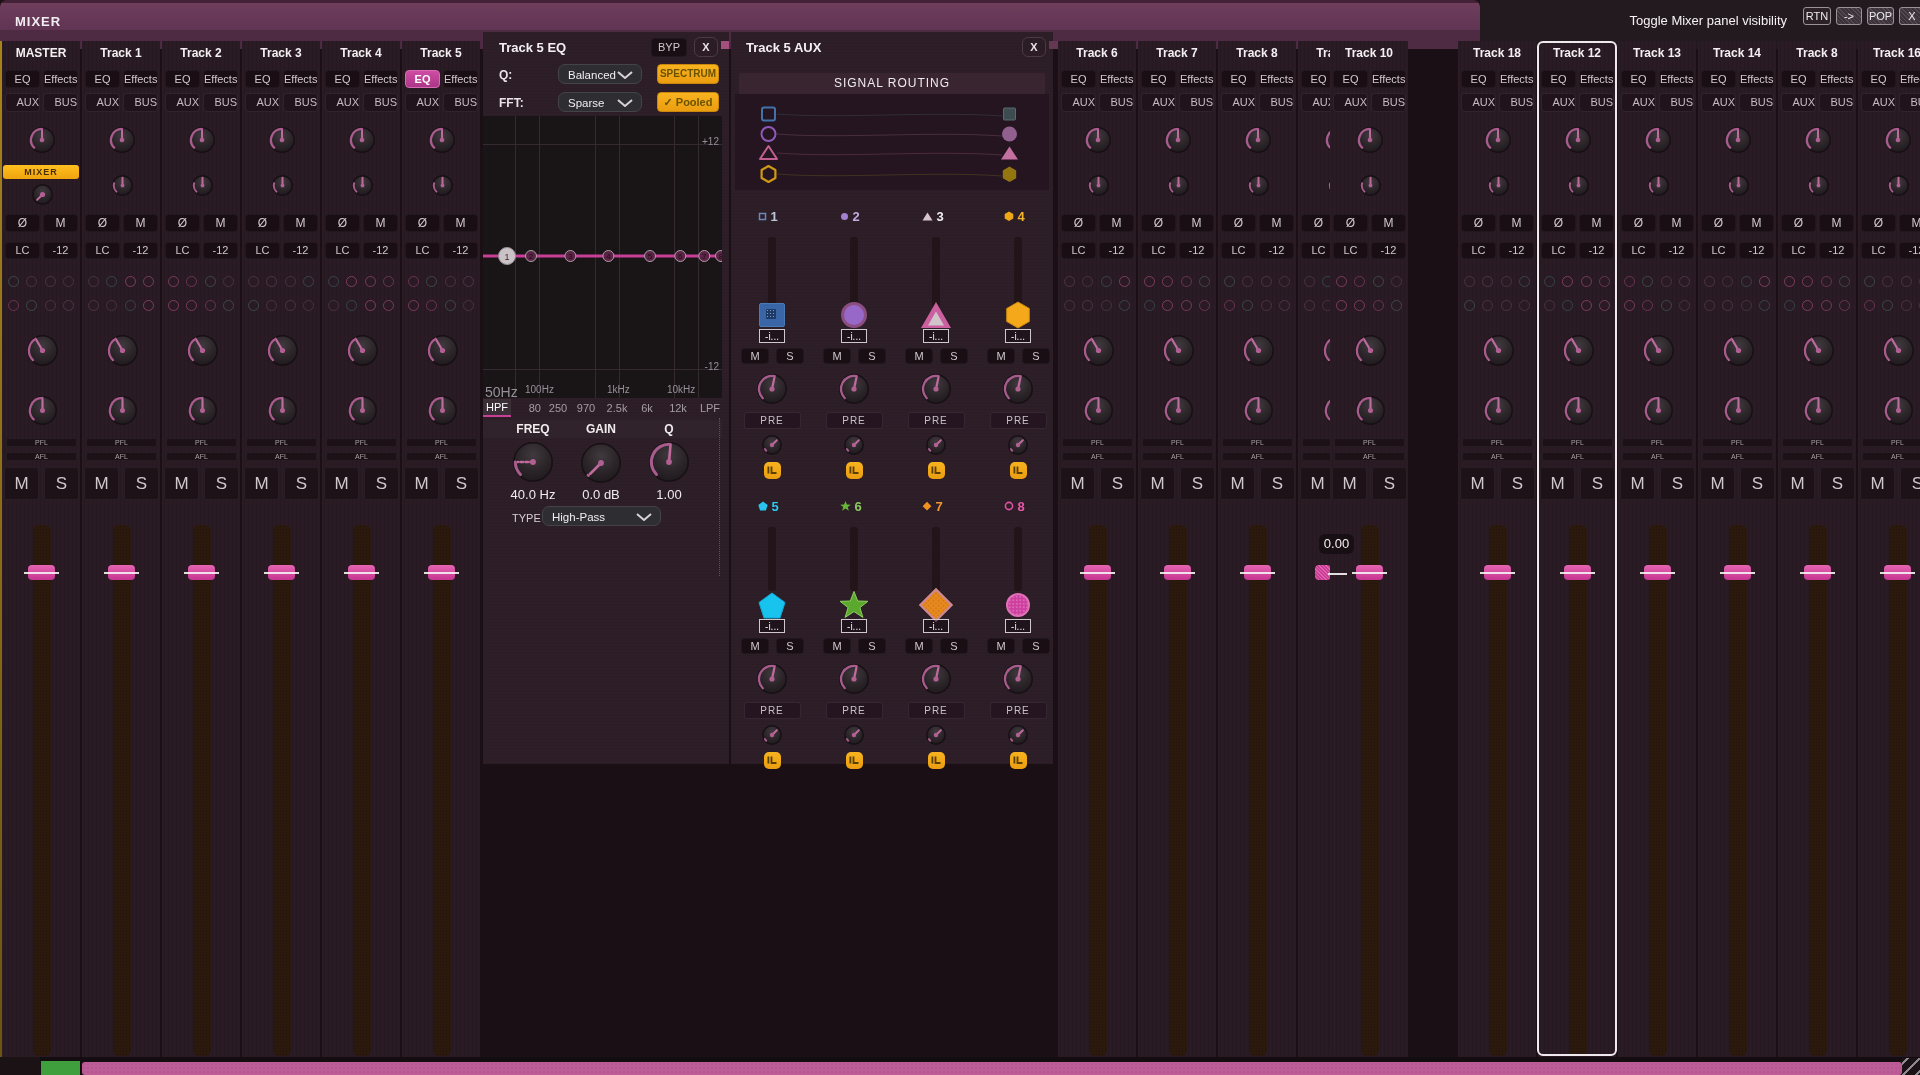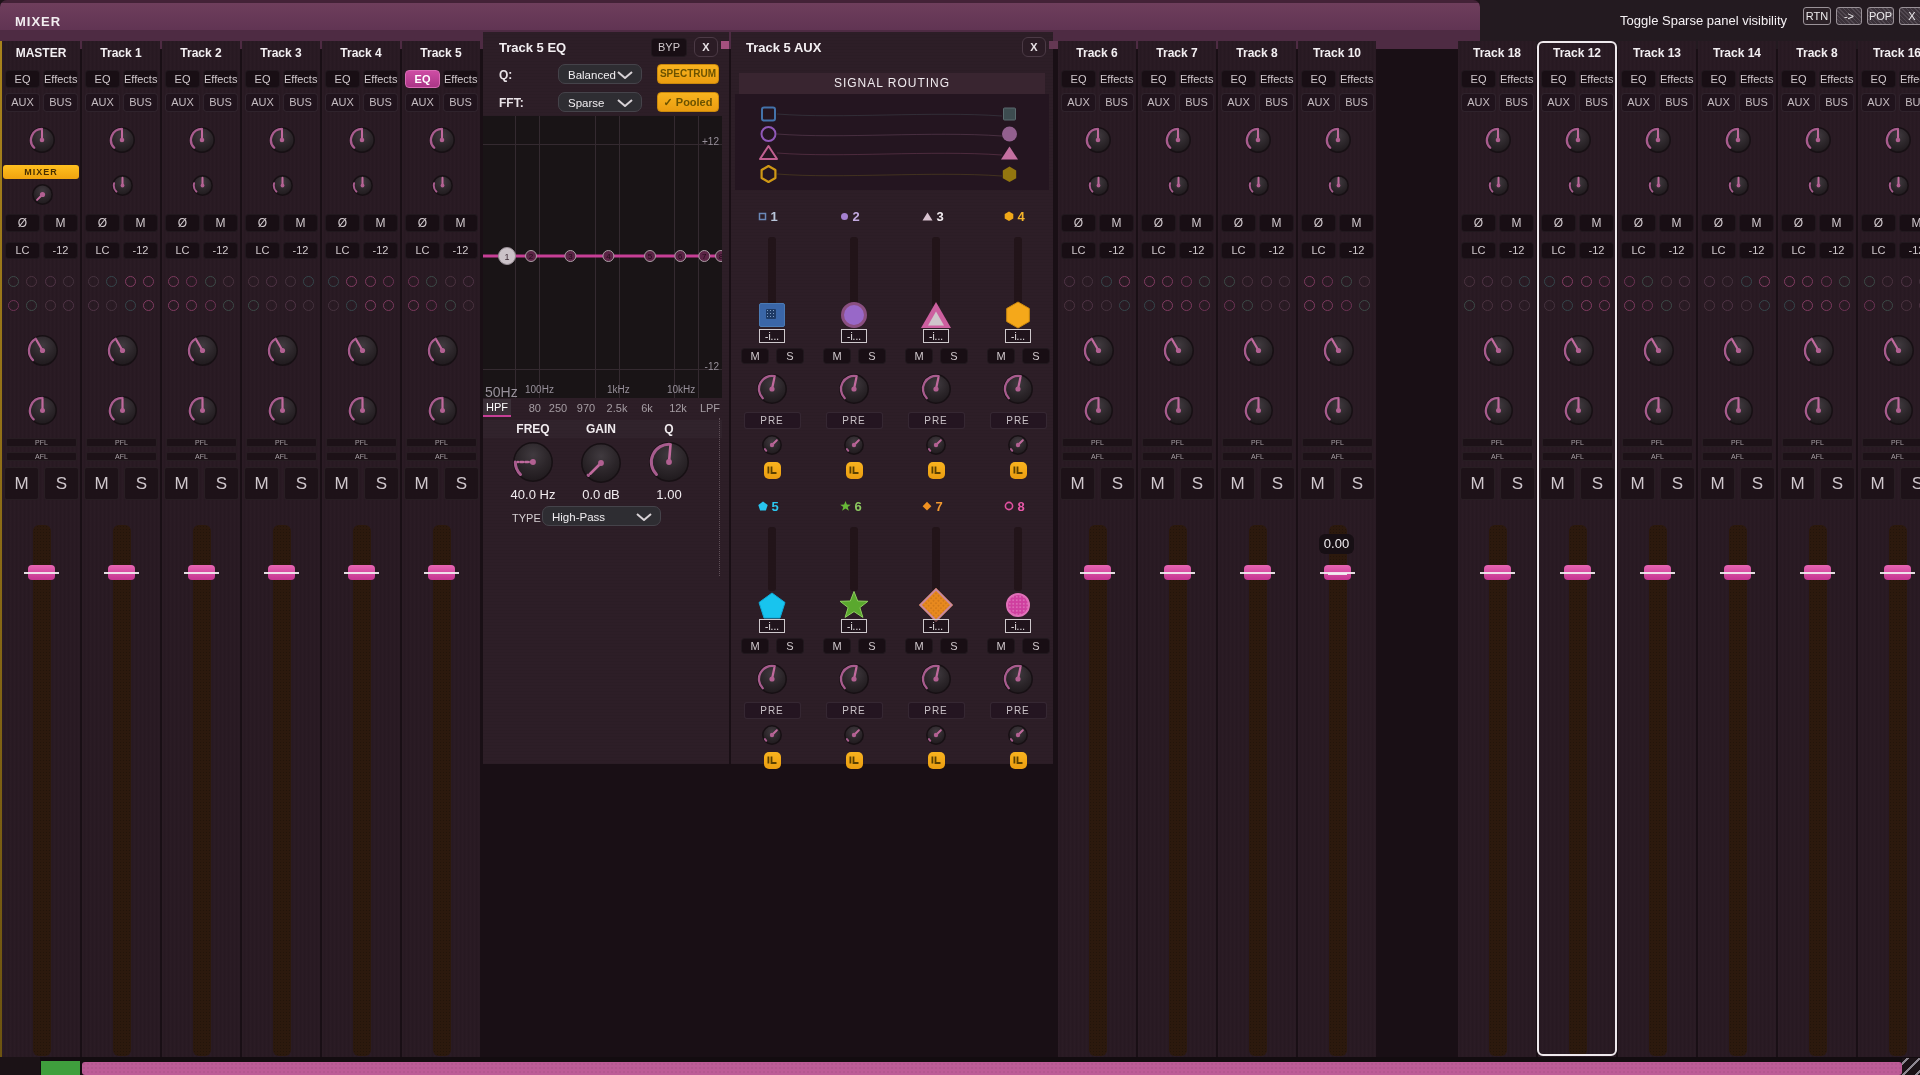--- a/index.html
+++ b/index.html
@@ -20,21 +20,21 @@
   
   #mainbg { left:0; top:41px; width:1920px; height:1016px; background:#190f15; }
   #goldline { left:0; top:41px; width:3px; height:1017px; background:linear-gradient(#a8831c, #6d5410); }
   
   .strip { top:41px; width:78px; height:1016px; background:#291a23;
     background-image:repeating-linear-gradient(90deg, rgba(255,255,255,.008) 0 1px, rgba(0,0,0,.045) 2px 3px, transparent 3px 4px); }
   .stitle { left:0; top:5px; width:100%; text-align:center; color:#f3eff2; font-size:12px; font-weight:bold; }
   .btn { background:#180e14; border:1px solid rgba(255,255,255,.045); border-radius:4px;
     color:#d0c8cc; font-size:11px; text-align:center; }
   .btn2 { background:#20131c; border:1px solid rgba(255,255,255,.07); border-radius:4px;
-    color:#c4bbc0; font-size:11px; text-align:center; }
+    color:#c4bbc0; font-size:11px; text-align:right; }
   .btn.sel { background:linear-gradient(#ce4da4,#ab3687); color:#fff; font-weight:bold; border:1px solid #d86ab4; }
   .bL { left:3px; width:35px; } .bR { left:41px; width:35px; }
   .r1 { top:29px; height:18px; line-height:16px; }
   .r2 { top:52px; height:19px; line-height:17px; }
   .r3 { top:173px; height:18px; line-height:16px; font-size:12px; }
   .r4 { top:201px; height:17px; line-height:15px; font-size:11px; }
   .clipbtn { left:1px; top:124px; width:76px; height:14px; border-radius:3px;
     background:linear-gradient(#ffc020,#f0a30e); color:#4a3000; font-size:9px; font-weight:bold;
     text-align:center; line-height:14px; letter-spacing:1px; }
   .ring { border-radius:50%; border-width:1px; border-style:solid; }
@@ -73,21 +73,21 @@
         <stop offset="55%" stop-color="#2b2529"></stop>
         <stop offset="100%" stop-color="#1c171a"></stop>
   </radialGradient>
 </defs>
   </svg>
 <div class="abs" id="mainbg"></div>
 <div class="abs" id="titlebar"></div>
 <div class="abs" id="substrip"></div>
 <div class="abs" id="topright"></div>
 <div class="abs" id="mixlbl">MIXER</div>
-<div class="abs" id="tooltip-top">Toggle Sparse panel visibility</div>
+<div class="abs" id="tooltip-top">Toggle Mixer panel visibility</div>
 <div class="abs topbtn" style="left:1803px;width:28px;">RTN</div>
 <div class="abs topbtn pat" style="left:1836px;width:26px;">-&gt;</div>
 <div class="abs topbtn pat" style="left:1867px;width:27px;">POP</div>
 <div class="abs topbtn pat" style="left:1899px;width:26px;">X</div>
 <div class="abs" id="goldline"></div>
 <div id="strips">
     <div class="abs strip" style="left:2px">
       <div class="abs stitle">MASTER</div>
       <div class="abs btn bL r1">EQ</div>
       <div class="abs btn bR r1">Effects</div>
@@ -582,21 +582,21 @@
       <div class="abs pfl" style="top:397px">PFL</div>
       <div class="abs pfl" style="top:411px">AFL</div>
       <div class="abs msb mm">M</div>
       <div class="abs msb ss">S</div>
       <div class="abs ftrack"></div>
       <div class="abs" style="left:21px;top:493px;width:35px;height:20px;background:#170f14;border-radius:6px;color:#f2eef1;font-size:13px;text-align:center;line-height:20px;z-index:5">0.00</div>
       <div class="abs fline" style="top:532px;left:30px;width:19px"></div>
       <div class="abs fhandle" style="left:16.5px;width:16px;top:524px;background:repeating-linear-gradient(45deg,#de64ad 0 1px,#cb3c94 1px 2.5px)"></div>
       <div class="abs fhandle" style="left:46.5px;width:16px;top:524px;background:repeating-linear-gradient(45deg,#de64ad 0 1px,#cb3c94 1px 2.5px)"></div>
     </div>
-    <div class="abs strip" style="left:1298px">
+    <div class="abs strip" style="left:1330px">
       <div class="abs stitle">Track 10</div>
       <div class="abs btn bL r1">EQ</div>
       <div class="abs btn bR r1">Effects</div>
       <div class="abs btn2 bL r2">AUX</div>
       <div class="abs btn2 bR r2">BUS</div>
       <svg class="abs" style="left:27px;top:86px" width="26" height="26">
         <circle cx="13" cy="13" r="12.2" fill="url(#kg)" stroke="#171014" stroke-width="1.5"></circle>
         <path d="M5.19 20.81 A11.049999999999999 11.049999999999999 0 0 1 13.00 1.95" fill="none" stroke="#a85c8e" stroke-width="2.3" stroke-linecap="round"></path>
         <line x1="13" y1="13" x2="13.00" y2="3.22" stroke="#c06a9d" stroke-width="2" stroke-linecap="round"></line>
         <circle cx="13" cy="13" r="2.3" fill="#b26092"></circle>

